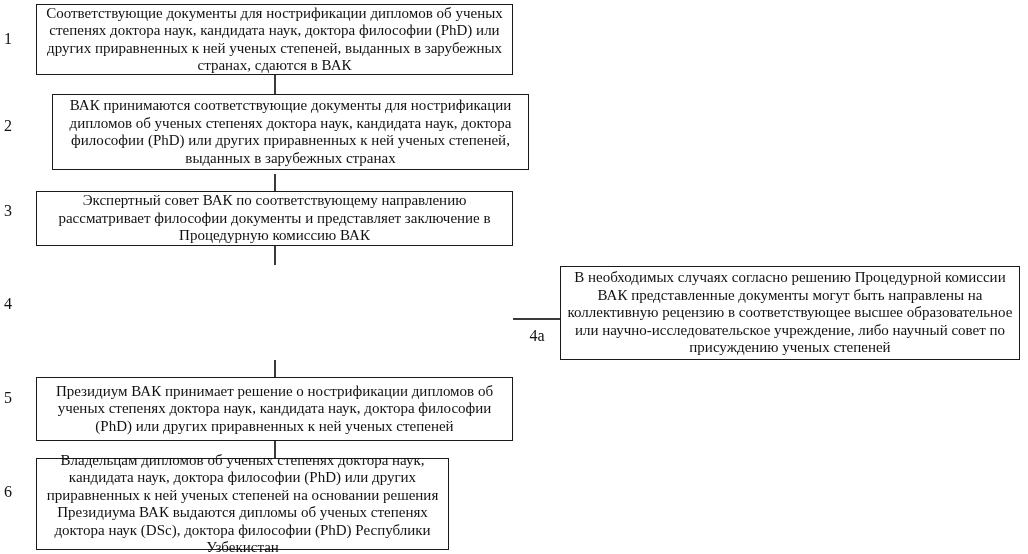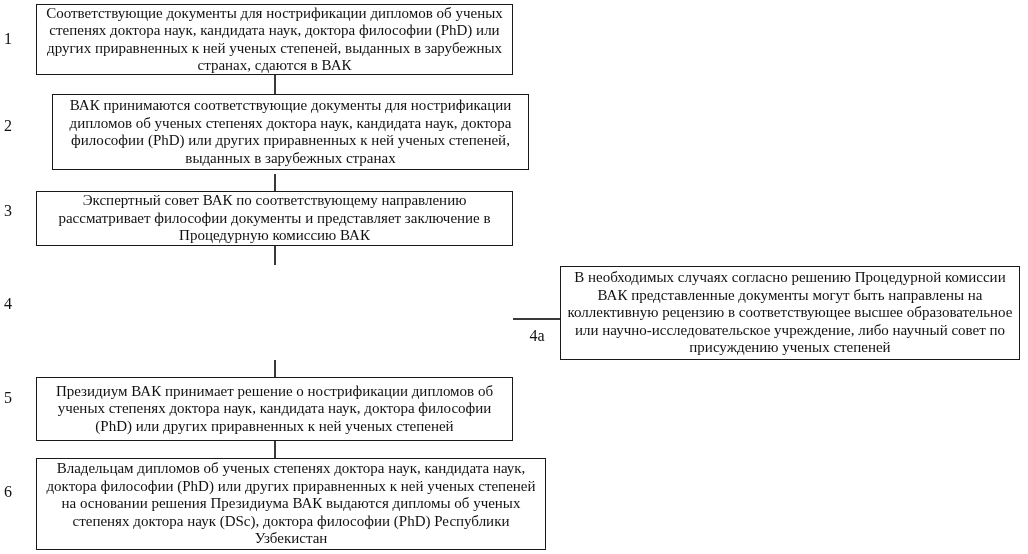--- a/index.html
+++ b/index.html
@@ -49,21 +49,21 @@
     height: 1.5px;
     background: #3a3a3a;
   }
 
   
   #box-1 { left: 36px; top: 4px;   width: 477px; height: 71px; justify-content: center; }
   #box-2 { left: 52px; top: 94px;  width: 477px; height: 76px; align-items: flex-end; }
   #box-3 { left: 36px; top: 191px; width: 477px; height: 55px; }
   #box-4 { left: 36px; top: 265px; width: 477px; height: 95px; align-items: flex-start; }
   #box-5 { left: 36px; top: 377px; width: 477px; height: 64px; }
-  #box-6 { left: 36px; top: 458px; width: 510px; height: 92px; }
+  #box-6 { left: 36px; top: 458px; width: 413px; height: 92px; }
 
   
   #box-4a { left: 560px; top: 266px; width: 460px; height: 94px; padding: 7px 3px; }
 
   
   #num-1 { left: 0; top: 30px;  width: 16px; }
   #num-2 { left: 0; top: 117px; width: 16px; }
   #num-3 { left: 0; top: 202px; width: 16px; }
   #num-4 { left: 0; top: 295px; width: 16px; }
   #num-5 { left: 0; top: 389px; width: 16px; }

